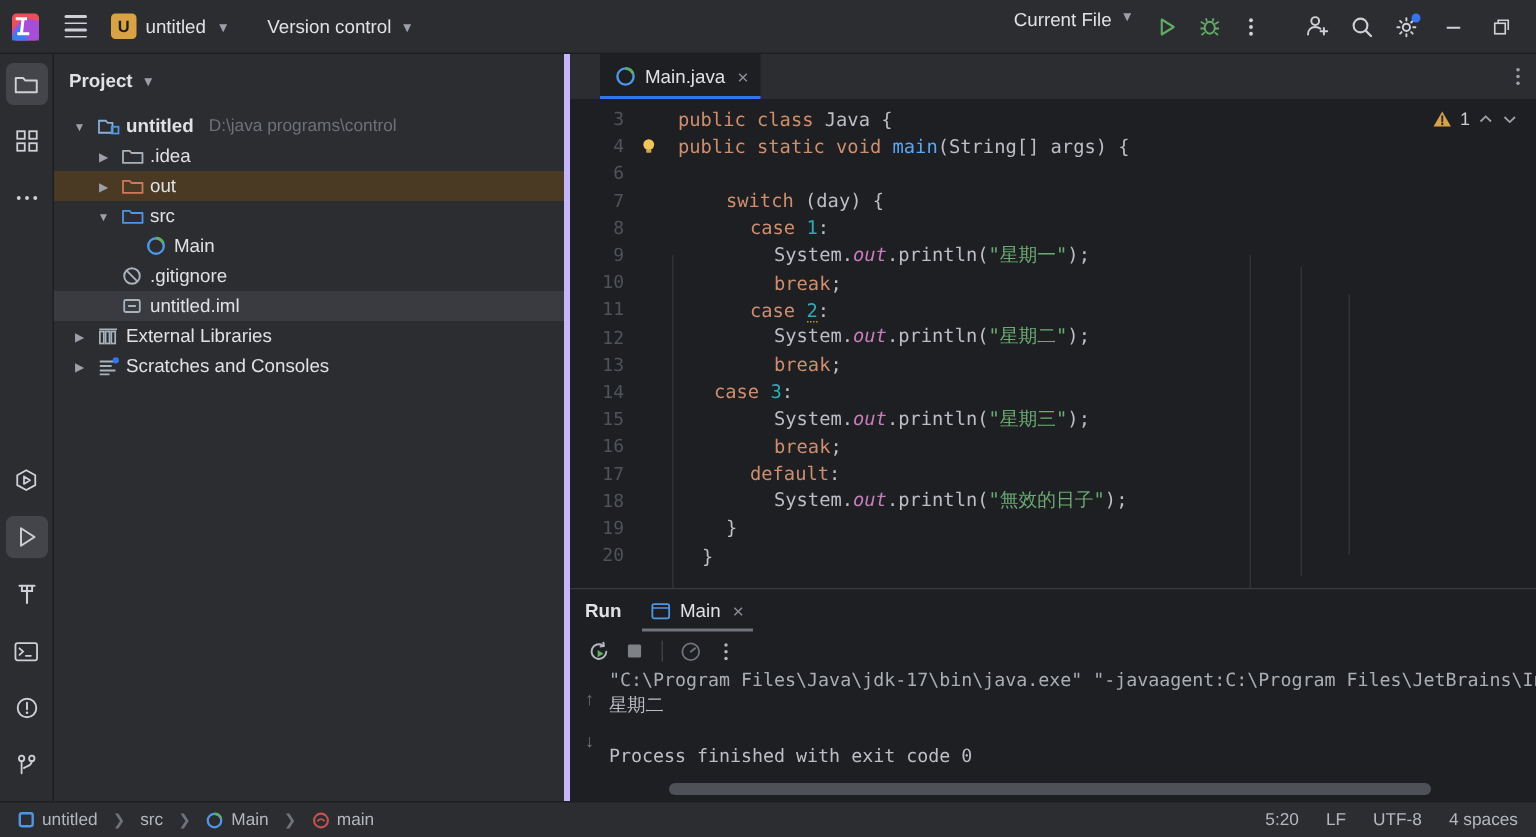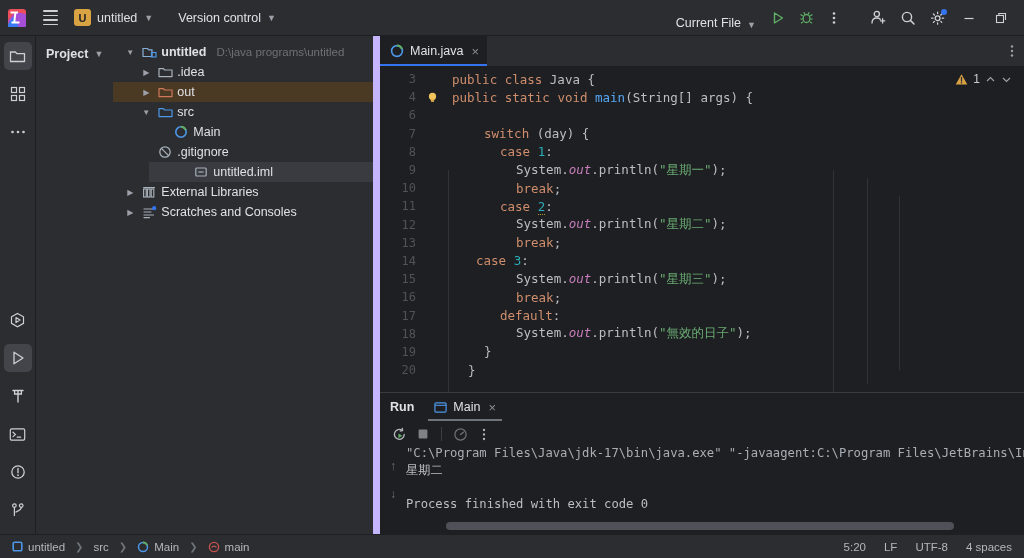--- a/index.html
+++ b/index.html
@@ -34,21 +34,21 @@
   .proj-badge {
     width: 17px; height: 17px; border-radius: 3px; background: #d9a343;
     color: #1e1f22; font-size: 11px; font-weight: bold;
     display: flex; align-items: center; justify-content: center;
   }
   .chip-text { font-size: 12.5px; color: #dfe1e5; }
   .chev { font-size: 9px; color: #9da0a8; margin-left: 1px; }
   .vcs-chip { display:flex; align-items:center; gap:5px; height:24px; padding:0 8px; border-radius:4px; margin-left:10px; }
   .tb-spacer { flex: 1 1 auto; }
   .runconf {
-    display: flex; align-items: flex-end; gap: 5px; height: 24px; padding: 0 8px; border-radius: 4px;
+    display: flex; align-items: flex-start; gap: 5px; height: 24px; padding: 0 8px; border-radius: 4px;
   }
   .tb-right { display: flex; align-items: center; gap: 2px; }
   .tb-gap { width: 16px; }
   .settings-dot {
     position: absolute; right: 5px; top: 4px; width: 6px; height: 6px;
     border-radius: 50%; background: #3574f0;
   }
   .win-btn { width: 30px; height: 26px; display:flex; align-items:center; justify-content:center; }
 
   
@@ -63,54 +63,54 @@
   .rail-btn {
     width: 28px; height: 28px; margin-bottom: 10px; border-radius: 5px;
     display: flex; align-items: center; justify-content: center;
   }
   .rail-btn.active { background: #43454a; }
   .rail-spacer { flex: 1 1 auto; }
 
   
   .project-panel {
     width: 344px; flex: 0 0 344px; background: #2b2d30;
-    display: flex; min-height: 0;
-    border-right: 7px solid #c4b5fd;
+    display: flex; flex-direction: column; min-height: 0;
+    border-right: 4px solid #c4b5fd;
   }
   .panel-head {
     height: 28px; flex: 0 0 28px; display: flex; align-items: center;
     padding: 0 10px; gap: 5px; margin-top: 4px;
   }
   .panel-title { font-size: 12.5px; color: #dfe1e5; font-weight: 600; }
   .tree { flex: 1 1 auto; overflow: hidden; padding-top: 6px; font-size: 12.5px; }
   .tree-row {
     height: 20px; display: flex; align-items: center; gap: 4px;
     padding-right: 6px; white-space: nowrap; color: #dfe1e5;
   }
   .tree-row.sel-orange { background: #4a3a23; }
-  .tree-row.sel-gray { background: #393b40; margin-left: 36px; }
+  .tree-row.sel-gray { background: #393b40; }
   .arrow {
     width: 14px; text-align: center; font-size: 8px; color: #9da0a8; flex: 0 0 14px;
   }
   .arrow.blank { color: transparent; }
   .t-icon { width: 16px; height: 16px; flex: 0 0 16px; display:flex; align-items:center; justify-content:center; }
   .t-label { font-size: 12.5px; }
   .t-label.bold { font-weight: bold; }
   .t-path { font-size: 11.5px; color: #6e7176; margin-left: 6px; }
 
   
   .editor-col { flex: 1 1 auto; display: flex; flex-direction: column; min-width: 0; min-height: 0; }
   .editor-wrap { flex: 0 0 356px; display: flex; flex-direction: column; background: #1e1f22; min-width:0; }
   .tabbar {
     height: 30px; flex: 0 0 30px; background: #2b2d30;
     display: flex; align-items: stretch; position: relative;
   }
   .etab {
     display: flex; align-items: center; gap: 6px; padding: 0 8px 0 10px;
-    font-size: 12.5px; color: #dfe1e5; position: relative; background: #1e1f22;
+    font-size: 12.5px; color: #dfe1e5; position: relative; background: #1e1f22; margin-left: 20px;
   }
   .etab::after {
     content: ""; position: absolute; left: 0; right: 0; bottom: 0; height: 2px; background: #3574f0;
   }
   .tab-close { font-size: 13px; color: #8b8e94; margin-left: 2px; }
   .tabbar-right { margin-left: auto; display: flex; align-items: center; padding-right: 10px; }
 
   .code-area { flex: 1 1 auto; position: relative; background: #1e1f22; overflow: hidden; }
   .warn-badge {
     position: absolute; right: 12px; top: 6px; display: flex; align-items: center; gap: 5px;
@@ -394,21 +394,21 @@
       <div class="tree" id="tree">
           <div class="tree-row" style="padding-left: 10px;">
             <span class="arrow">▼</span>
             <span class="t-icon">
               <svg width="15" height="15" viewBox="0 0 15 15">
                 <path d="M1 3.5 L5.5 3.5 L6.8 4.9 L10 4.9 L10 11.5 L1 11.5 Z" fill="none" stroke="#8aaed6" stroke-width="1.2"></path>
                 <rect x="9.5" y="7.5" width="4.5" height="4.5" fill="none" stroke="#4d97e8" stroke-width="1.2"></rect>
               </svg>
             </span>
             <span class="t-label bold">untitled</span>
-            <span class="t-path">D:\java programs\untitled</span>
+            <span class="t-path">D:\java programs\control</span>
           </div>
           <div class="tree-row" style="padding-left: 26px;">
             <span class="arrow">▶</span>
             <span class="t-icon">
               <svg width="15" height="15" viewBox="0 0 15 15">
                 <path d="M1 3.6 L5.4 3.6 L6.7 5 L14 5 L14 11.6 L1 11.6 Z" fill="none" stroke="#a9b1bb" stroke-width="1.2" stroke-linejoin="round"></path>
               </svg>
             </span>
             <span class="t-label">.idea</span>
           </div>

